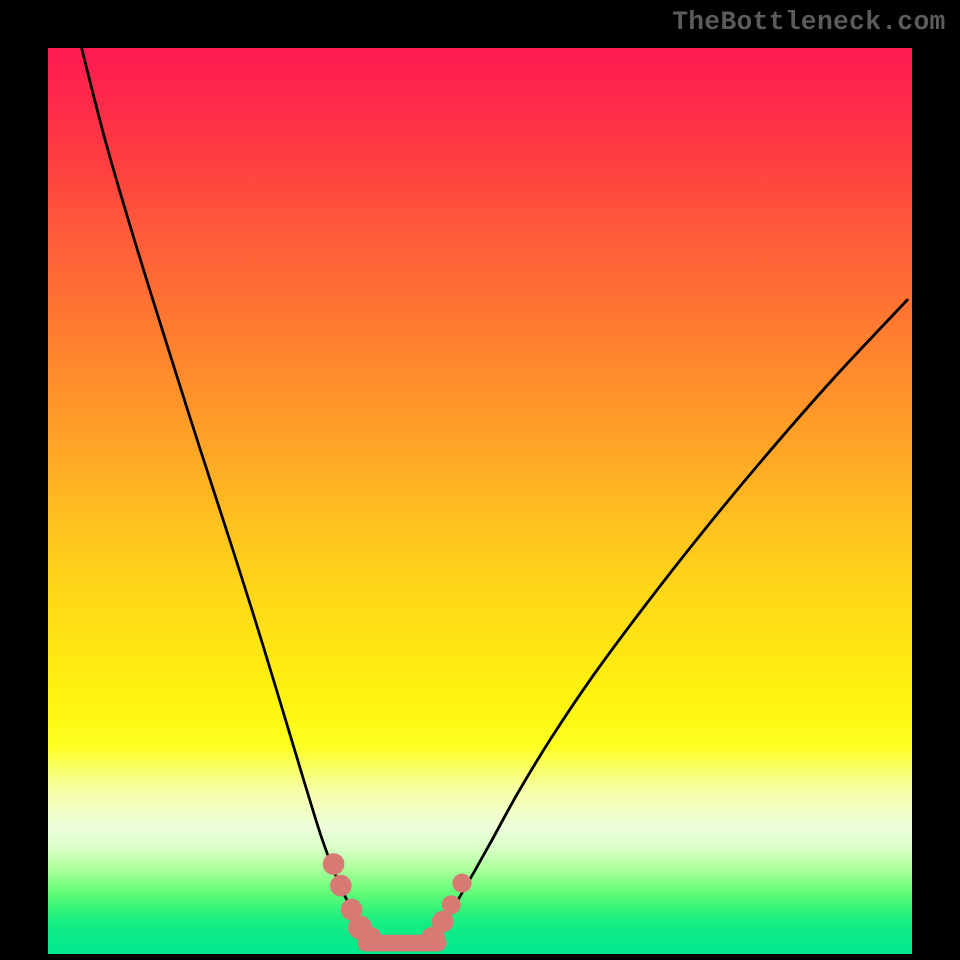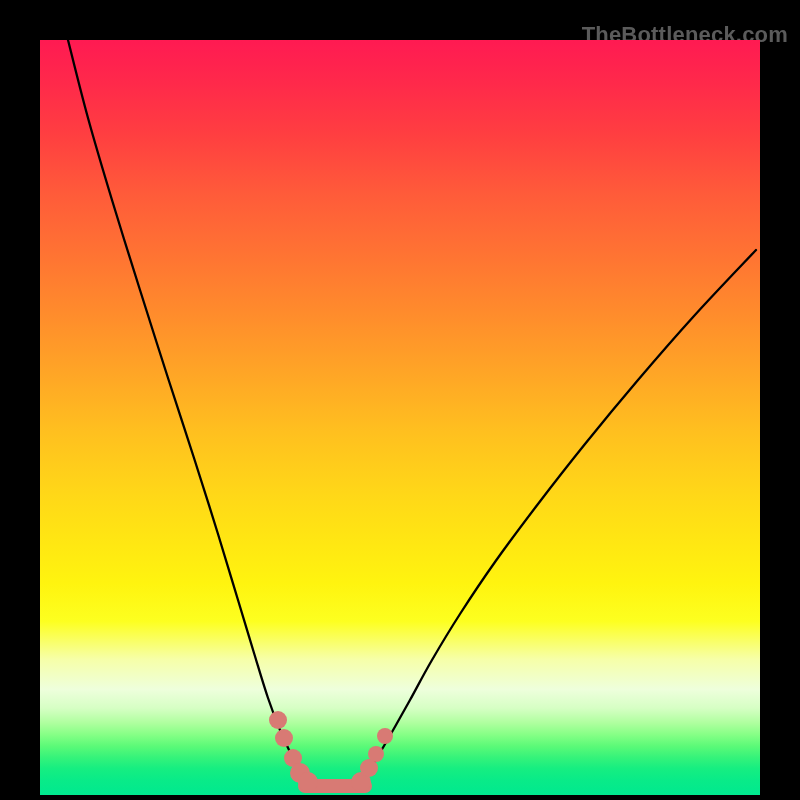--- a/index.html
+++ b/index.html
@@ -47,26 +47,25 @@
       #36f37a 95%,
       #16ee81 96.5%,
       #09eb88 98%,
       #00e98f 100%
     );
   }
   .watermark {
     position: absolute;
     top: 6px;
     right: 12px;
-    font-family: Liberation Sans, sans-serif;
+    font-family: Liberation Mono, monospace;
     font-size: 22px;
     font-weight: 600;
     color: #5b5b5b;
     letter-spacing: 0.2px;
-    margin-top: 16px;
   }
   svg.curves {
     position: absolute;
     left: 0;
     top: 0;
     width: 720px;
     height: 755px;
     overflow: visible;
   }
   .curve {

